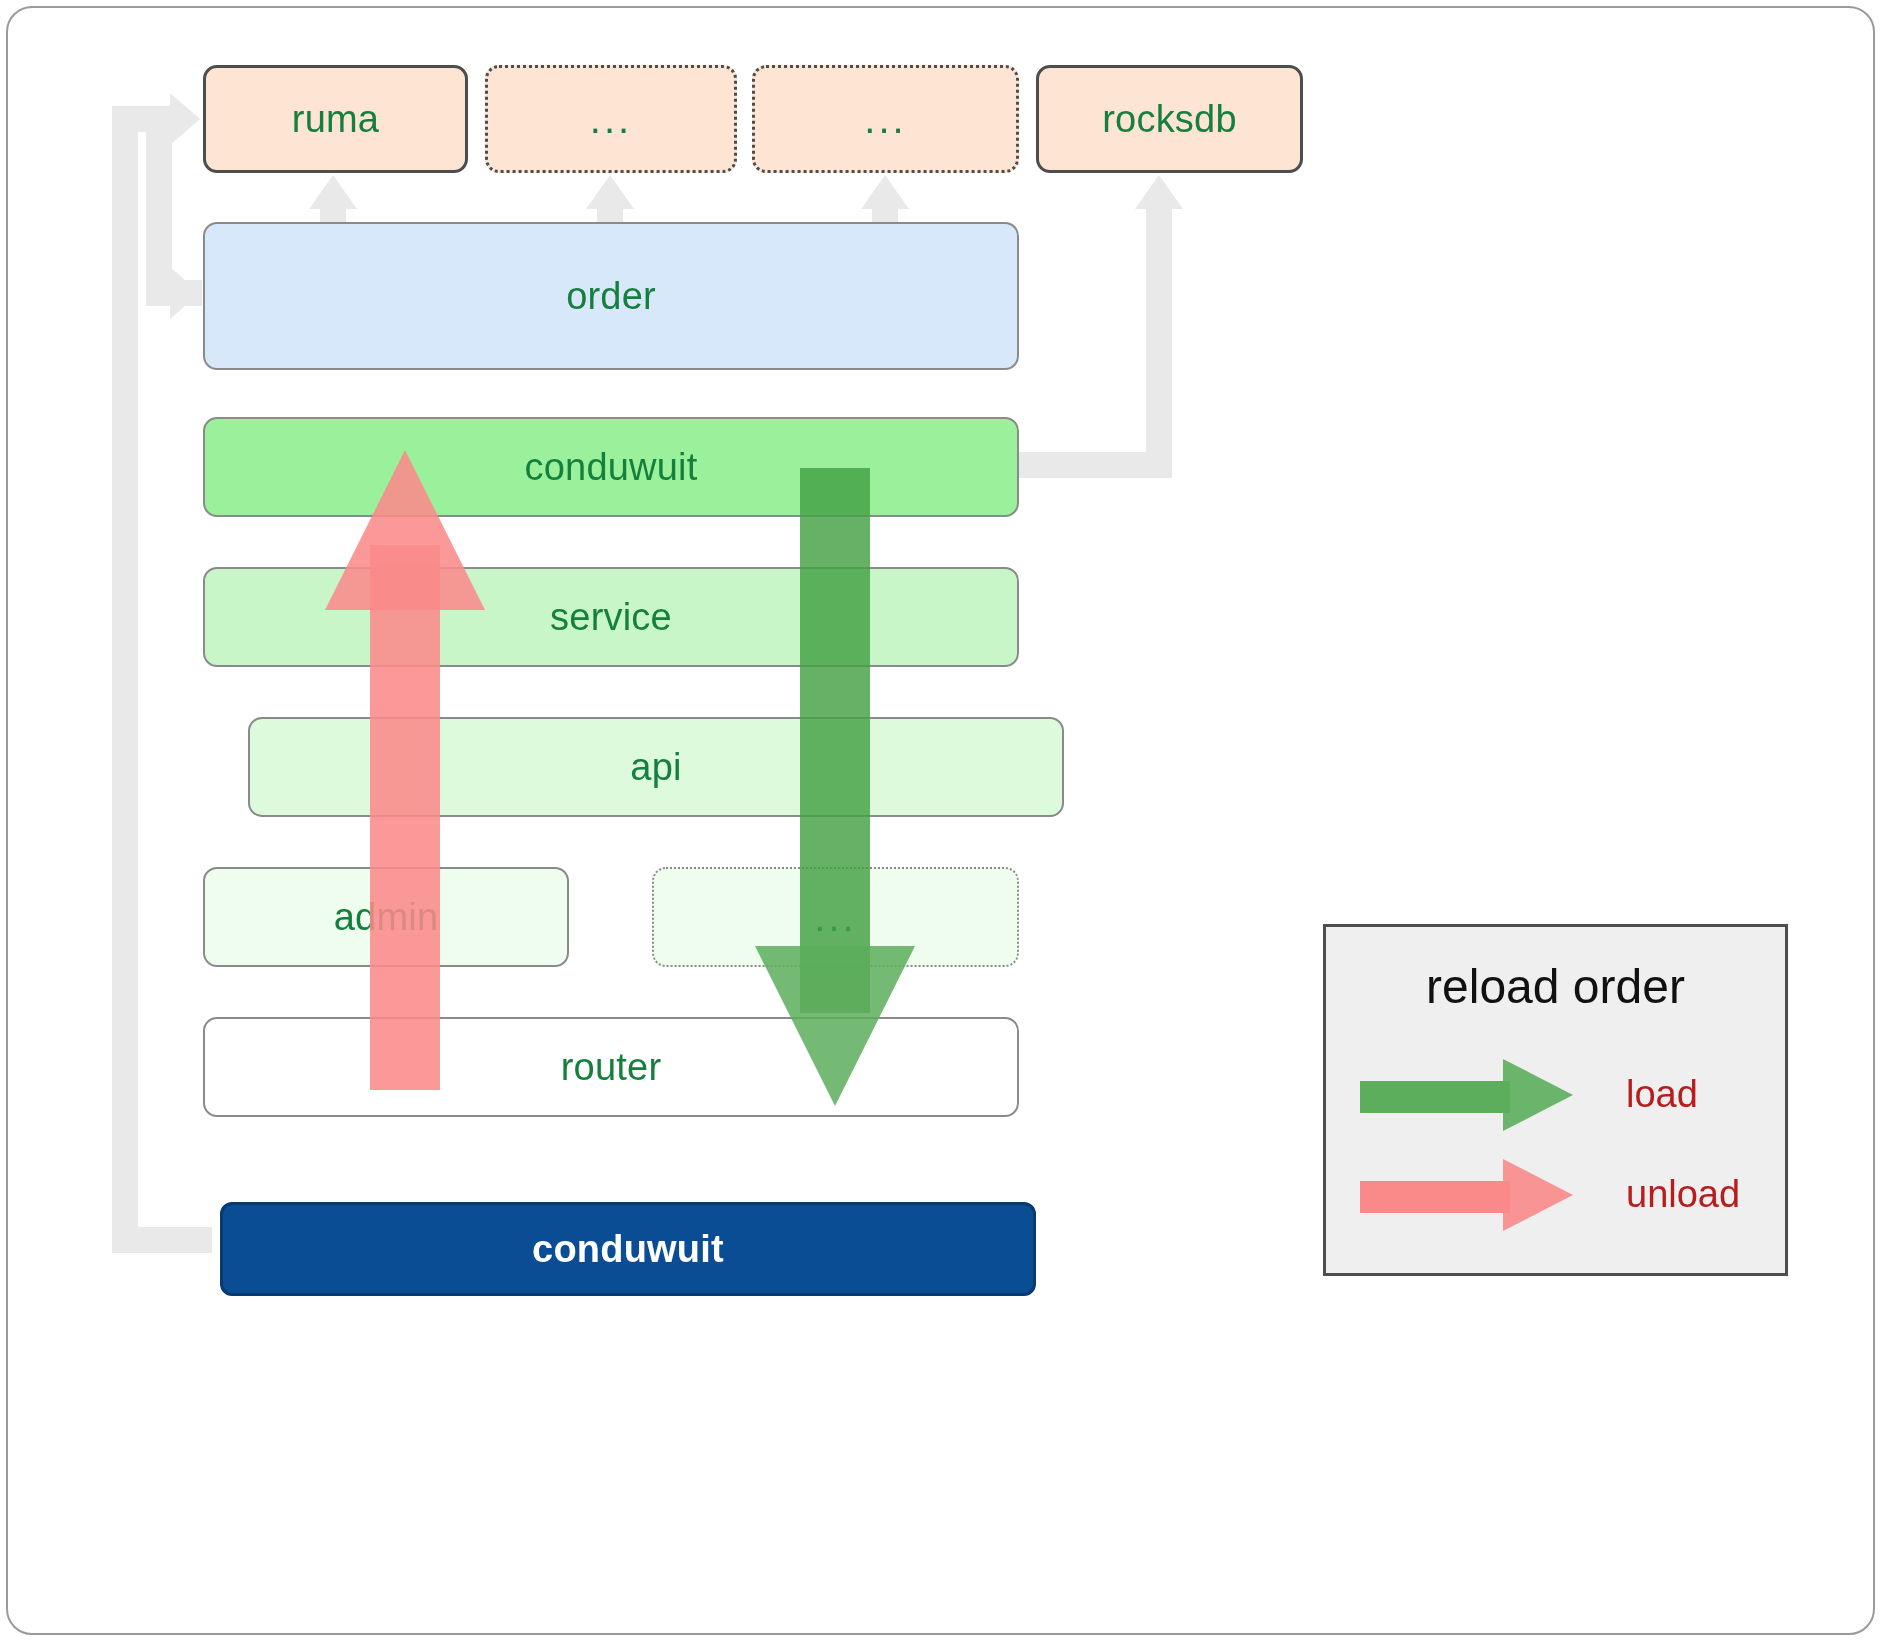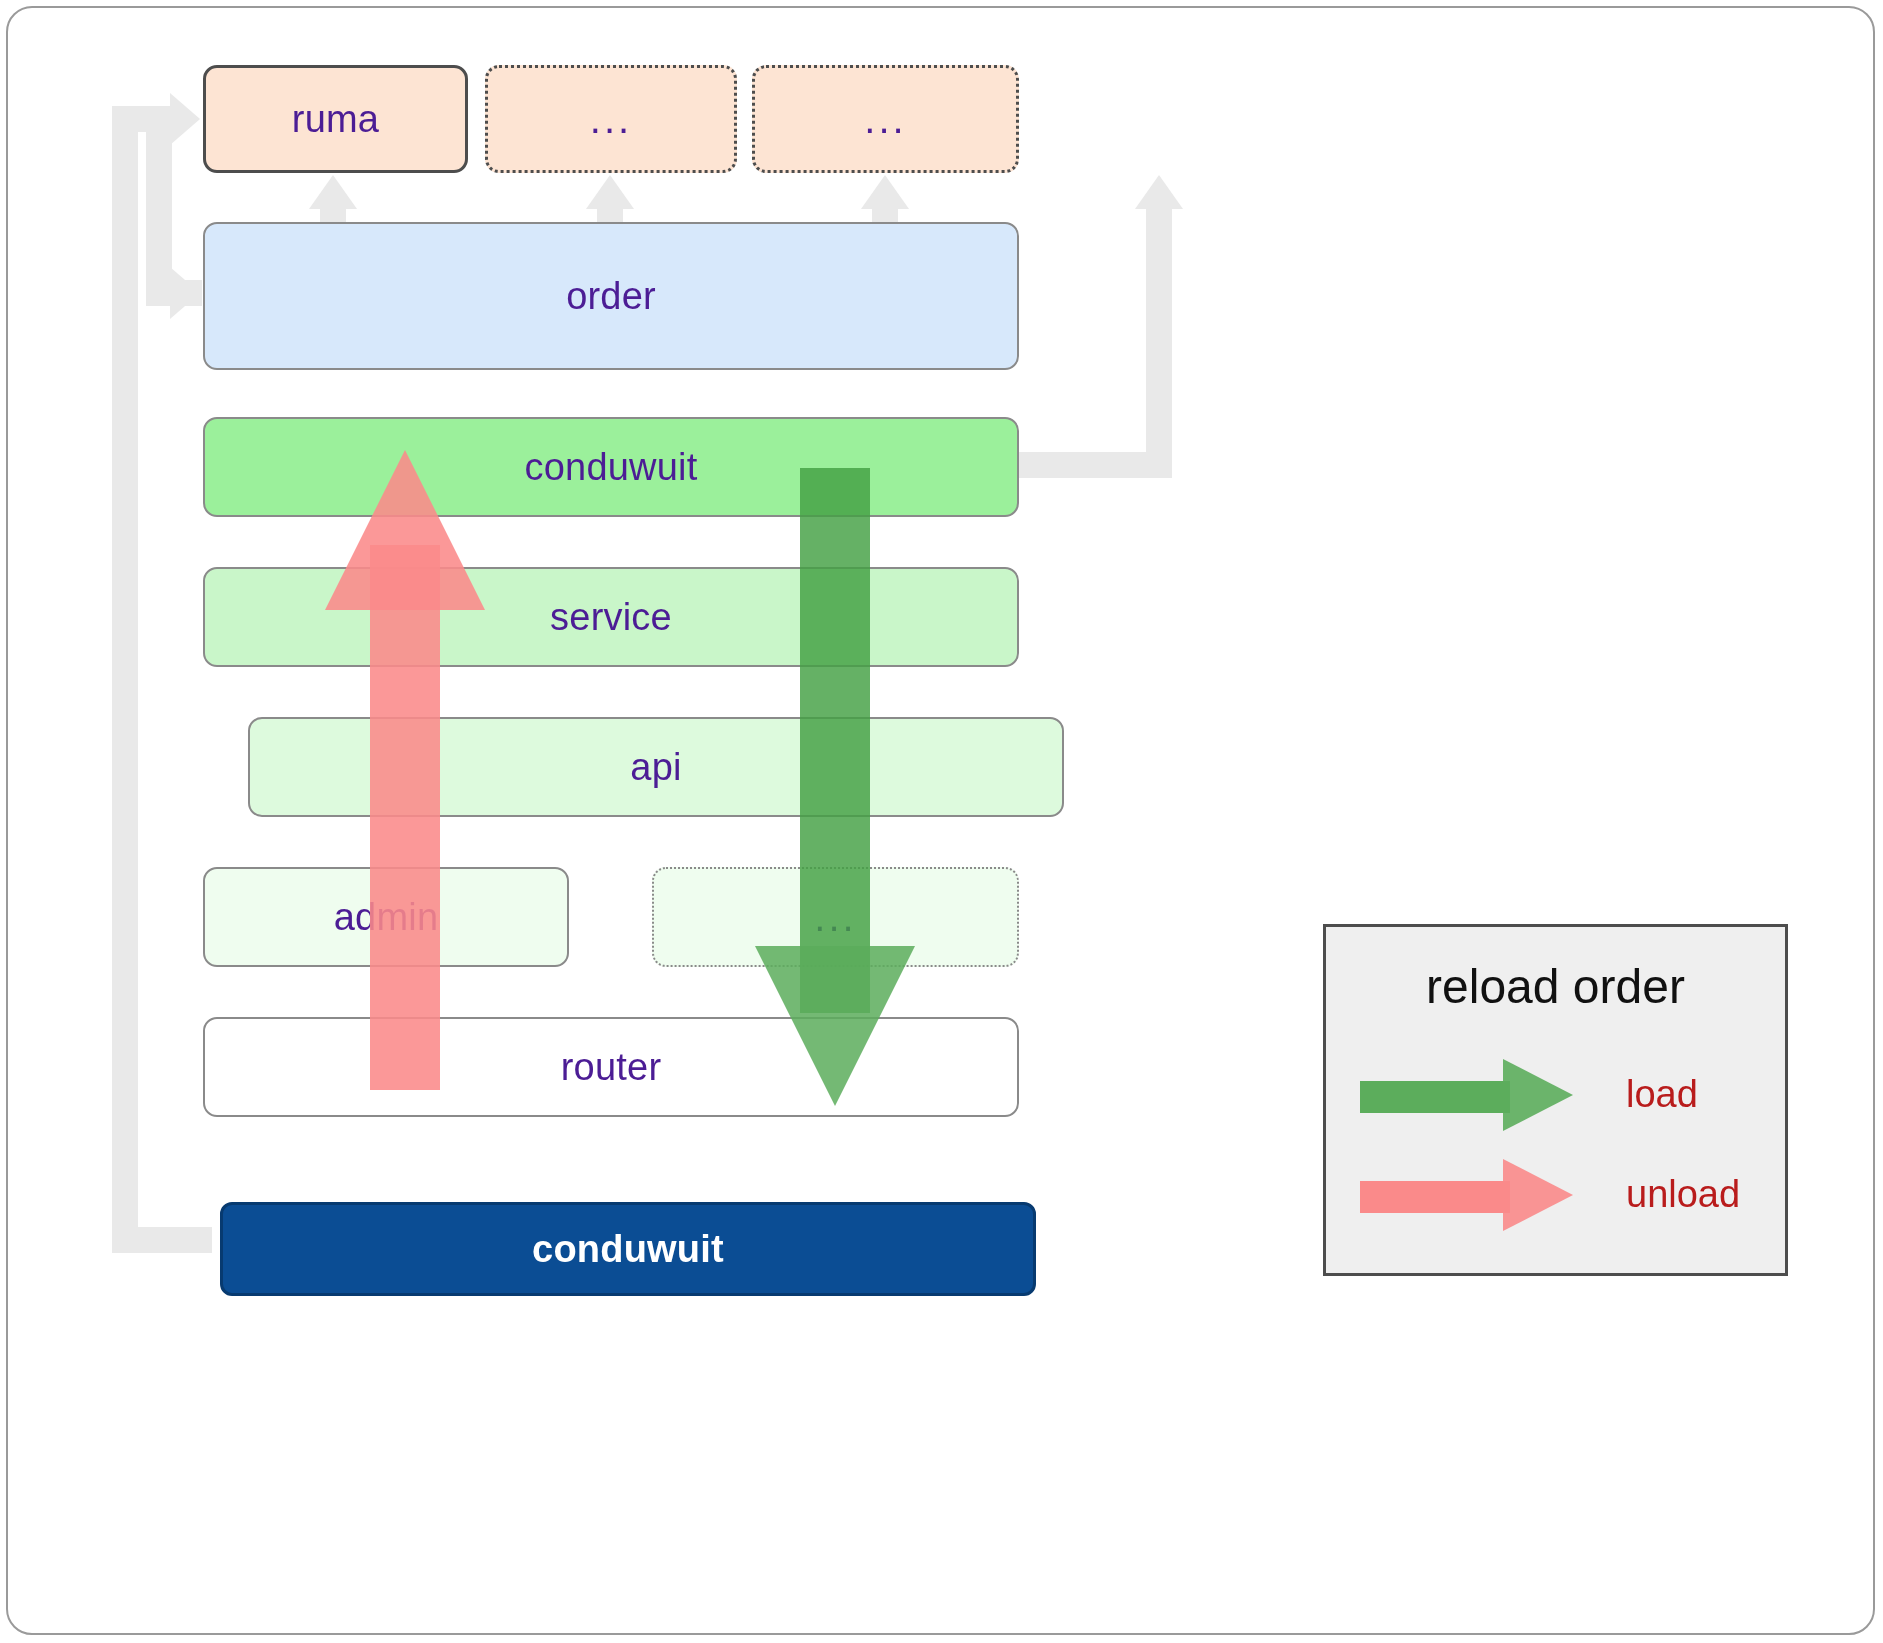--- a/index.html
+++ b/index.html
@@ -27,21 +27,21 @@
   }
 
   .node {
     position: absolute;
     box-sizing: border-box;
     display: flex;
     align-items: center;
     justify-content: center;
     border-radius: 14px;
     font-size: 38px;
-    color: #4c1d95;
+    color: #15803d;
     letter-spacing: .2px;
     z-index: 6;
   }
   .node .lbl { position: relative; z-index: 2; }
 
   
   .dep {
     background: #fde4d3;
     border: 3px solid #4d4d4d;
     height: 108px;
@@ -149,20 +149,23 @@
   </div>
 
   <div class="node dep dashed" style="left:485px; width:252px;">
     <span class="lbl dots">...</span>
   </div>
 
   <div class="node dep dashed" style="left:752px; width:267px;">
     <span class="lbl dots">...</span>
   </div>
 
+  <div class="node dep" style="left:1036px; width:267px;">
+    <span class="lbl">rocksdb</span>
+  </div>
 
   <div class="node stk core">
     <span class="lbl">order</span>
   </div>
 
   <div class="node stk database">
     <span class="lbl">conduwuit</span>
   </div>
 
   <div class="node stk service">

